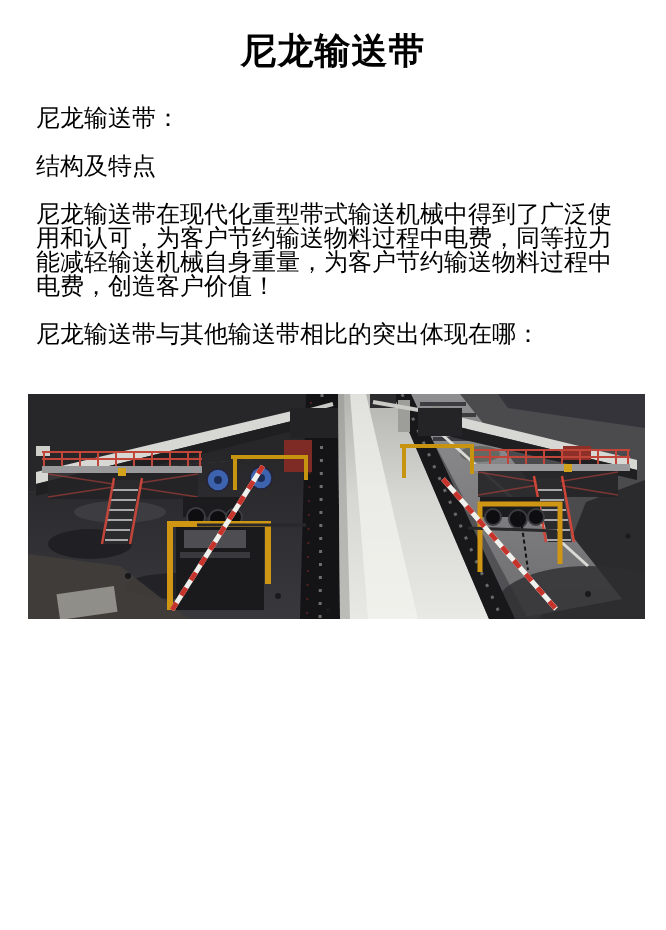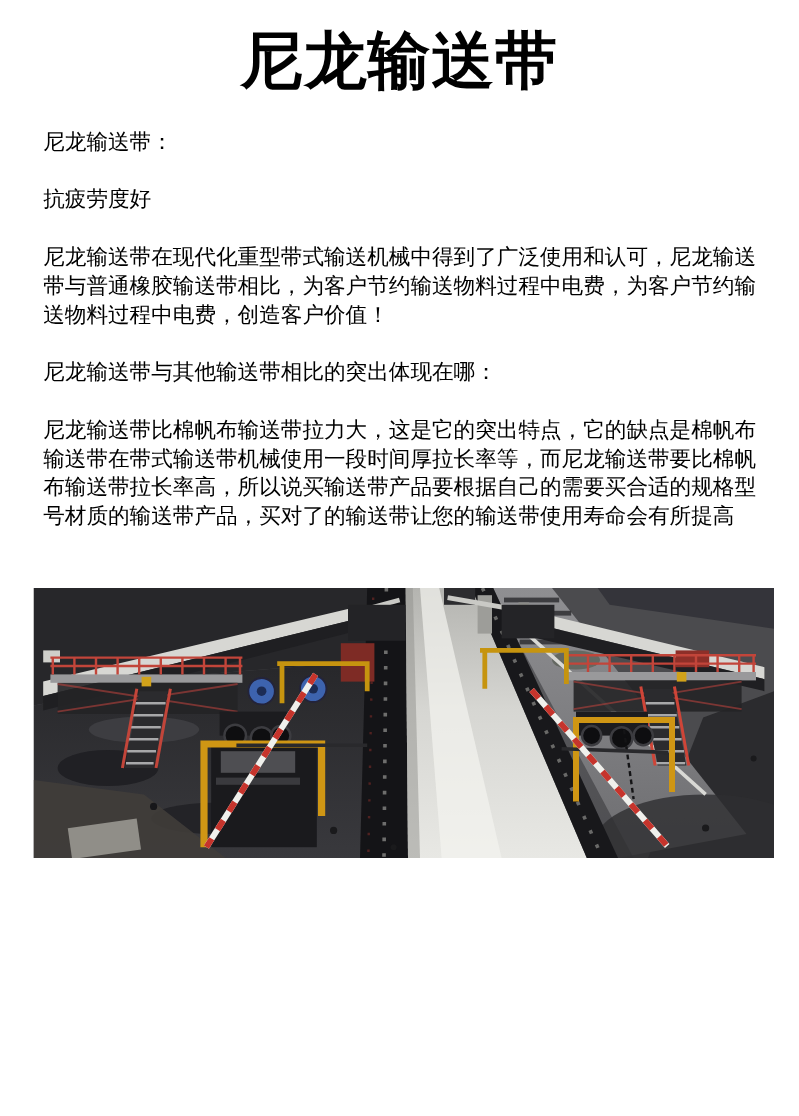--- a/index.html
+++ b/index.html
@@ -3,46 +3,45 @@
 <meta charset="utf-8">
 <style>
   html,body{margin:0;padding:0;}
   body{
     width:666px;height:930px;background:#ffffff;color:#000000;
     font-family:"Liberation Sans","DejaVu Sans",sans-serif;
     overflow:hidden;
   }
   .page{padding:0 36px;}
   h1.doc-title{
-    font-size:52px;line-height:62px;font-weight:700;
+    font-size:36px;line-height:62px;font-weight:700;
     text-align:center;margin:20px 0 0;letter-spacing:1px;
   }
   p.doc-par{
-    font-size:18px;line-height:24px;margin:24px 0;
+    font-size:24px;line-height:24px;margin:24px 0;
     word-break:break-all;line-break:anywhere;
     text-align:left;
   }
   .photo{
     width:617px;height:225px;margin:48px 0 0 -8px;
     line-height:0;
   }
   .photo svg{display:block;}
 </style>
 </head>
 <body>
 
 <div class="page">
 
   <h1 class="doc-title">尼龙输送带</h1>
 
   <p class="doc-par">尼龙输送带：</p>
-  <p class="doc-par">抗疲劳度好</p>
-  <p class="doc-par">尼龙输送带在现代化重型带式输送机械中得到了广泛使用和认可，尼龙输送带与普通橡胶输送带相比，为客户节约输送物料过程中电费，为客户节约输送物料过程中电费，创造客户价值！</p>
+  <p class="doc-par">结构及特点</p>
+  <p class="doc-par">尼龙输送带在现代化重型带式输送机械中得到了广泛使用和认可，为客户节约输送物料过程中电费，同等拉力能减轻输送机械自身重量，为客户节约输送物料过程中电费，创造客户价值！</p>
   <p class="doc-par">尼龙输送带与其他输送带相比的突出体现在哪：</p>
-  <p class="doc-par">尼龙输送带比棉帆布输送带拉力大，这是它的突出特点，它的缺点是棉帆布输送带在带式输送带机械使用一段时间厚拉长率等，而尼龙输送带要比棉帆布输送带拉长率高，所以说买输送带产品要根据自己的需要买合适的规格型号材质的输送带产品，买对了的输送带让您的输送带使用寿命会有所提高</p>
 
   <div class="photo">
     <svg width="617" height="225" viewBox="0 0 617 225" xmlns="http://www.w3.org/2000/svg">
       <defs>
         <linearGradient id="beltGrad" x1="0" y1="0" x2="0" y2="1">
           <stop offset="0" stop-color="#b4b4b0"></stop>
           <stop offset="0.45" stop-color="#d6d6d2"></stop>
           <stop offset="1" stop-color="#e8e8e4"></stop>
         </linearGradient>
         <linearGradient id="roadGrad" x1="0" y1="0" x2="0" y2="1">

